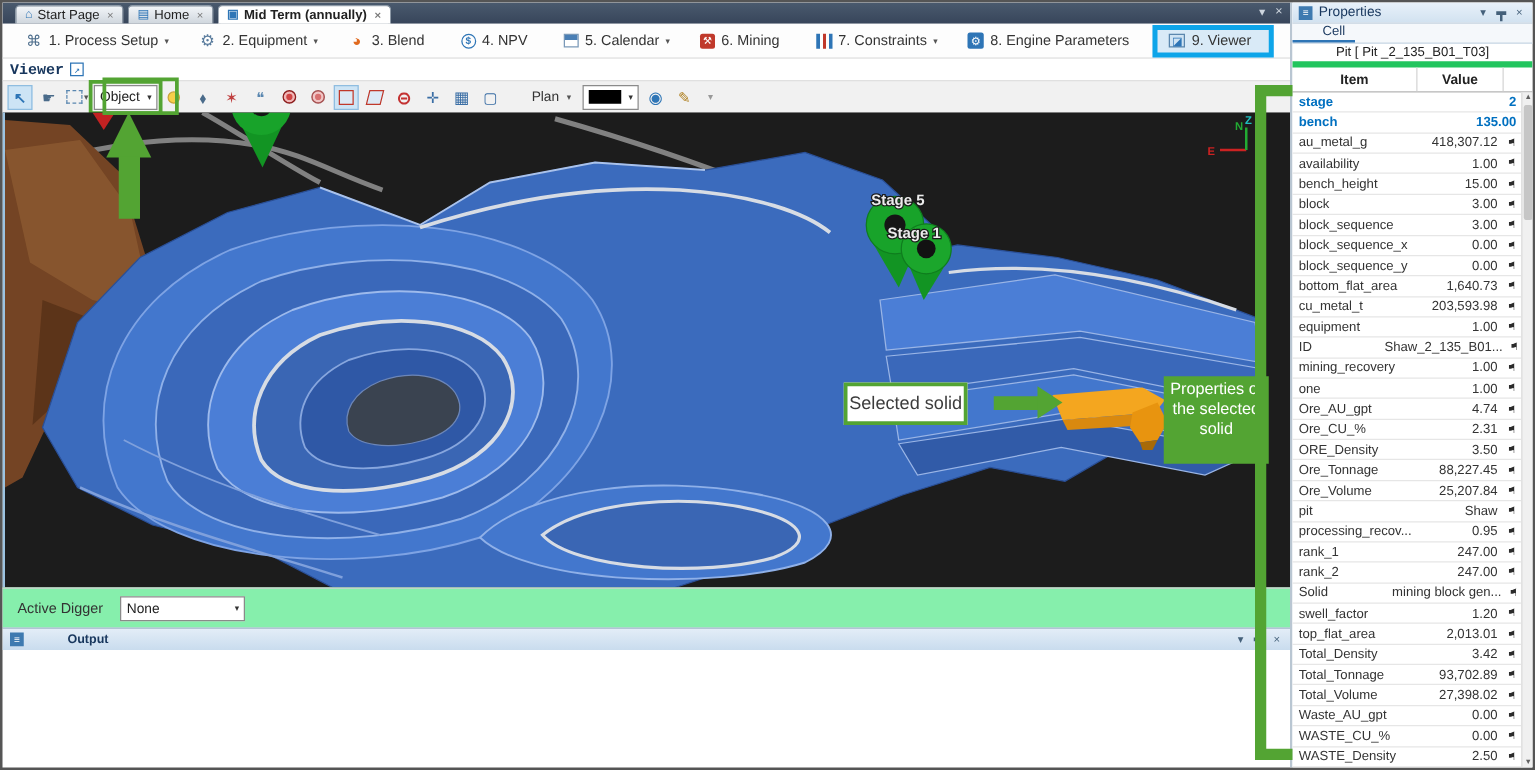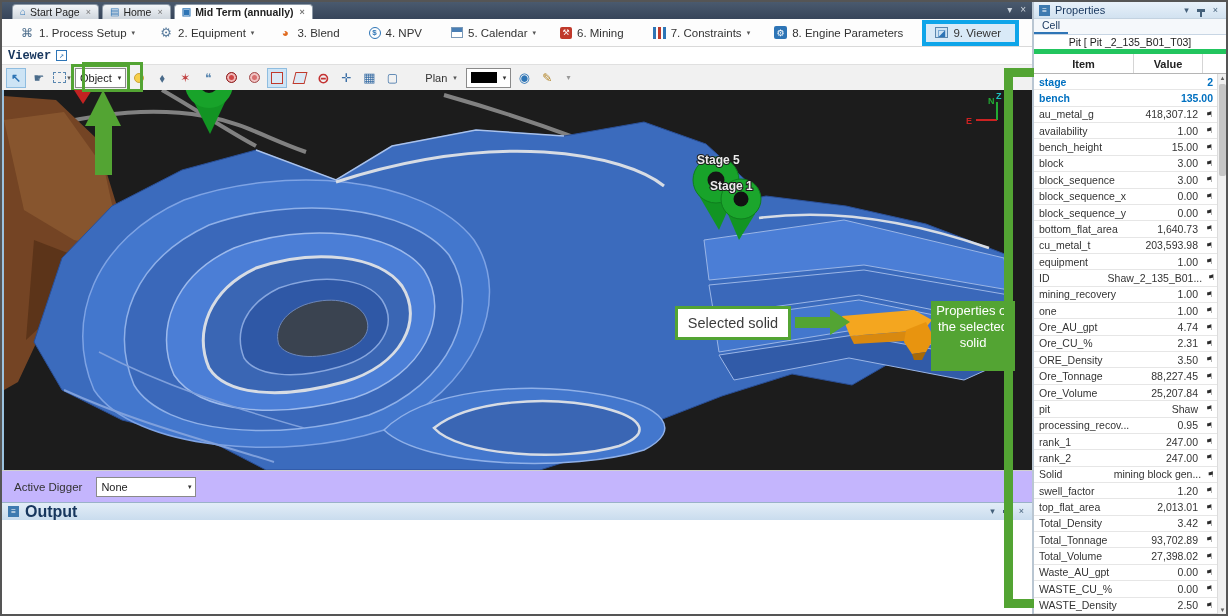--- a/index.html
+++ b/index.html
@@ -82,67 +82,67 @@
   [data-name="geo-comment-icon"]::before { content:"◉"; color:#2e75b6; font-size:13px; }
   [data-name="pin-edit-icon"]::before { content:"✎"; color:#b08020; }
   .overflow-caret { color:#999; font-size:8px; margin-left:6px; }
 
   
   .canvas { position:absolute; left:0; top:88px; width:1030px; height:380px; background:#1c1c1c;
             border-left:2px solid #9cc3e0; overflow:hidden; }
   .canvas svg { display:block; }
 
   
-  .digger { position:absolute; left:0; top:468px; width:100%; height:32px; background:#c4b5fd;
+  .digger { position:absolute; left:0; top:468px; width:100%; height:32px; background:#86efac;
             border-top:1px solid #cfcfcf; display:flex; align-items:center; gap:14px; padding-left:12px; }
   .digger .lab { font-size:11.5px; color:#333; }
   .digger .dd { width:100px; justify-content:space-between; }
 
   
   .outhdr { position:absolute; left:0; top:500px; width:100%; height:18px;
             background:linear-gradient(#e3edf7,#c9dcee); border-top:1px solid #9ab2c8;
             display:flex; align-items:center; gap:6px; padding-left:6px; }
-  .outhdr .t { font-size:16px; font-weight:bold; color:#17365d; }
+  .outhdr .t { font-size:10px; font-weight:bold; color:#17365d;margin-left:29px; }
   [data-name="output-panel-icon"] { width:11px; height:11px; background:#3e7ab0; color:#fff; font-size:8px;
             display:inline-flex; align-items:center; justify-content:center; }
   [data-name="output-panel-icon"]::before { content:"≡"; }
   .hdrctrls { position:absolute; right:8px; top:3px; display:flex; gap:8px; align-items:center; color:#44607a; font-size:9px; }
   .wpin { position:relative; width:8px; height:3px; background:#44607a; display:inline-block; }
   .wpin::after { content:""; position:absolute; left:3px; top:3px; width:2px; height:5px; background:#44607a; }
   .outbody { position:absolute; left:0; top:518px; width:100%; height:94px; background:#fff; }
   .outbody .msg { font-size:11px; color:#333; padding:6px 0 0 6px; }
 
   
   .ann { position:absolute; z-index:20; }
   .ann-objectbox { left:80px; top:60px; width:61px; height:30px; border:3px solid #53a433; }
   .ann-uparrow-head { left:83px; top:88px; width:0; height:0;
       border-left:18px solid transparent; border-right:18px solid transparent; border-bottom:36px solid #53a433; }
   .ann-uparrow-shaft { left:93px; top:123px; width:17px; height:50px; background:#53a433; }
-  .ann-sel-label { left:673px; top:304px; width:116px; height:34px; background:#fff; border:3px solid #53a433;
+  .ann-sel-label { left:673px; top:304px; width:99px; height:34px; background:#fff; border:3px solid #53a433;
       font-size:14.5px; color:#3c3c3c; display:flex; align-items:center; justify-content:center; }
   .ann-arrow-shaft { left:793px; top:315px; width:36px; height:11px; background:#53a433; }
   .ann-arrow-head { left:828px; top:307px; width:0; height:0;
       border-top:13px solid transparent; border-bottom:13px solid transparent; border-left:20px solid #53a433; }
   .ann-props-callout { left:929px; top:299px; width:84px; height:70px; background:#53a433; color:#fff;
       font-size:13px; line-height:16px; text-align:center; padding-top:2px; }
   .ann-bracket-v { left:1002px; top:70px; width:9px; height:536px; background:#53a433; }
   .ann-bracket-t { left:1002px; top:66px; width:30px; height:9px; background:#53a433; }
   .ann-bracket-b { left:1002px; top:597px; width:30px; height:9px; background:#53a433; }
 
   
   .splitter { position:absolute; left:1030px; top:0; width:2px; height:612px; background:#b9c6d2; }
   .props { position:absolute; left:1032px; top:0; width:192px; height:612px; background:#fff; display:flex; flex-direction:column; }
   .phdr { height:17px; background:linear-gradient(#e8f1fa,#d2e2f0); display:flex; align-items:center; gap:5px;
           padding-left:5px; position:relative; border-bottom:1px solid #c3d2e0; }
   .phdr .t { font-size:11px; color:#17365d; }
   [data-name="properties-panel-icon"] { width:11px; height:11px; background:#3e7ab0; color:#fff; font-size:8px;
           display:inline-flex; align-items:center; justify-content:center; }
   [data-name="properties-panel-icon"]::before { content:"≡"; }
   .ptab { height:16px; background:#f5f8fb; border-bottom:1px solid #c8d6e4; display:flex; align-items:flex-end; }
-  .ptab .cell { font-size:10.5px; color:#17365d; padding:0 8px 1px 8px; border-bottom:2px solid #2e75b6; }
+  .ptab .cell { font-size:10.5px; color:#17365d; padding:0 8px 1px 24px; border-bottom:2px solid #2e75b6; }
   .pobj { height:19px; display:flex; align-items:center; justify-content:center; font-size:10.5px; color:#222;
           border-bottom:5px solid #22c55e; }
   .pcolhdr { height:20px; display:flex; border-bottom:1px solid #b5b5b5; font-size:11px; font-weight:bold; color:#222; }
   .pcolhdr .ci { width:100px; text-align:center; line-height:20px; border-right:1px solid #d5d5d5; }
   .pcolhdr .cv { flex:1; text-align:center; line-height:20px; border-right:1px solid #d5d5d5; margin-right:23px; }
   .prows { flex:1; display:flex; flex-direction:column; position:relative; padding-right:9px; }
   .prow { flex:1; display:flex; align-items:center; border-bottom:1px solid #e6e6e6; font-size:10.5px; color:#333; }
   .prow .c-item { width:100px; padding-left:5px; overflow:hidden; white-space:nowrap; }
   .prow .c-val { flex:1; text-align:right; padding-right:4px; white-space:nowrap; }
   .prow .c-pin { width:15px; text-align:center; font-size:8px; color:#2b2b2b; transform:scaleX(-1); }

